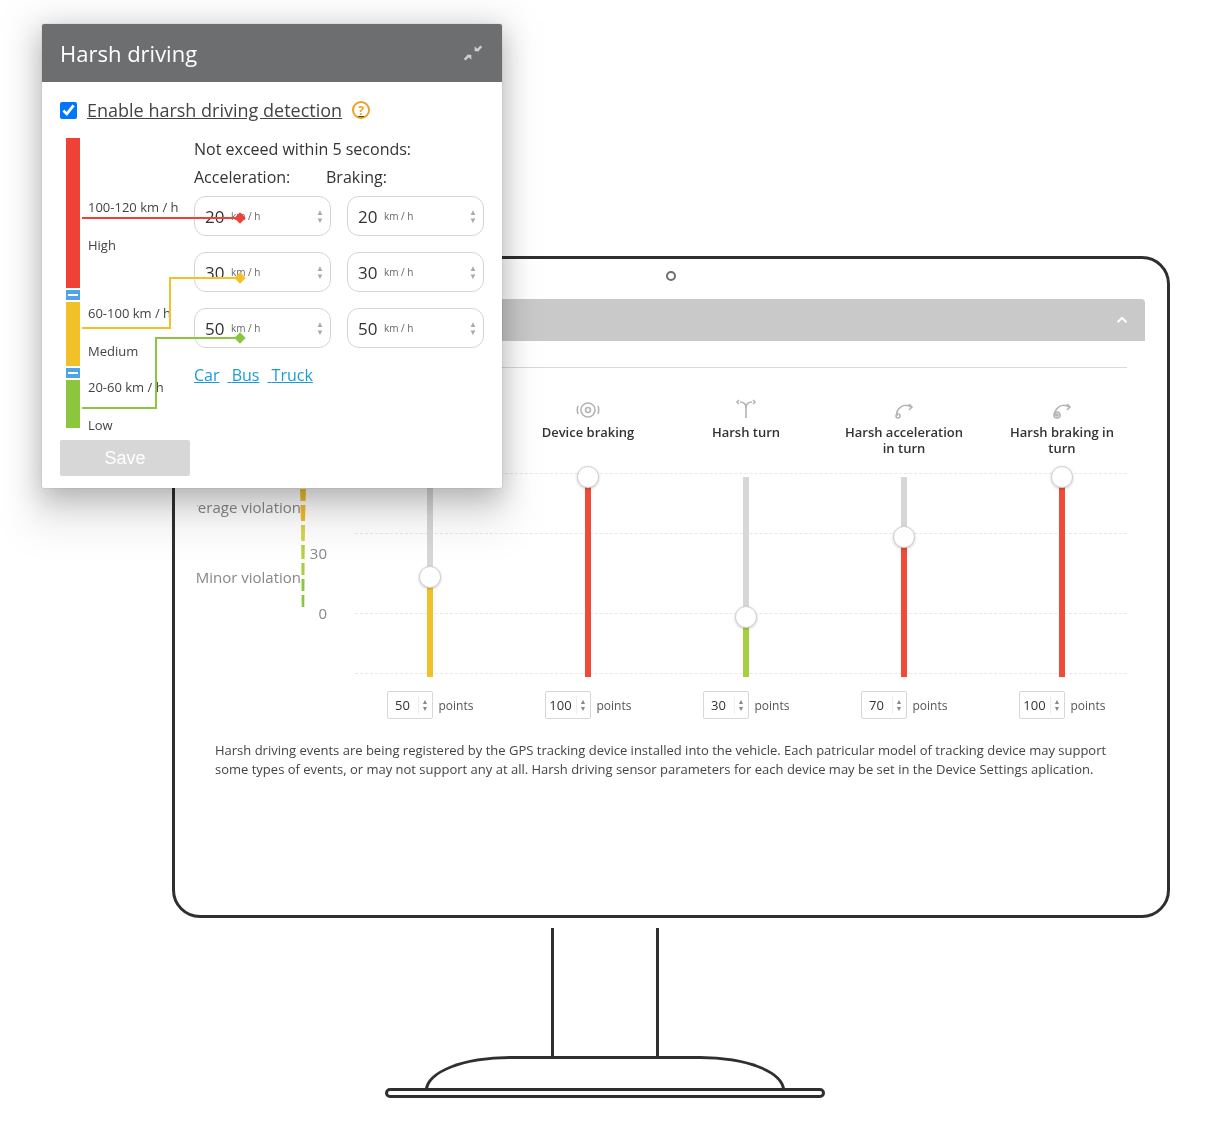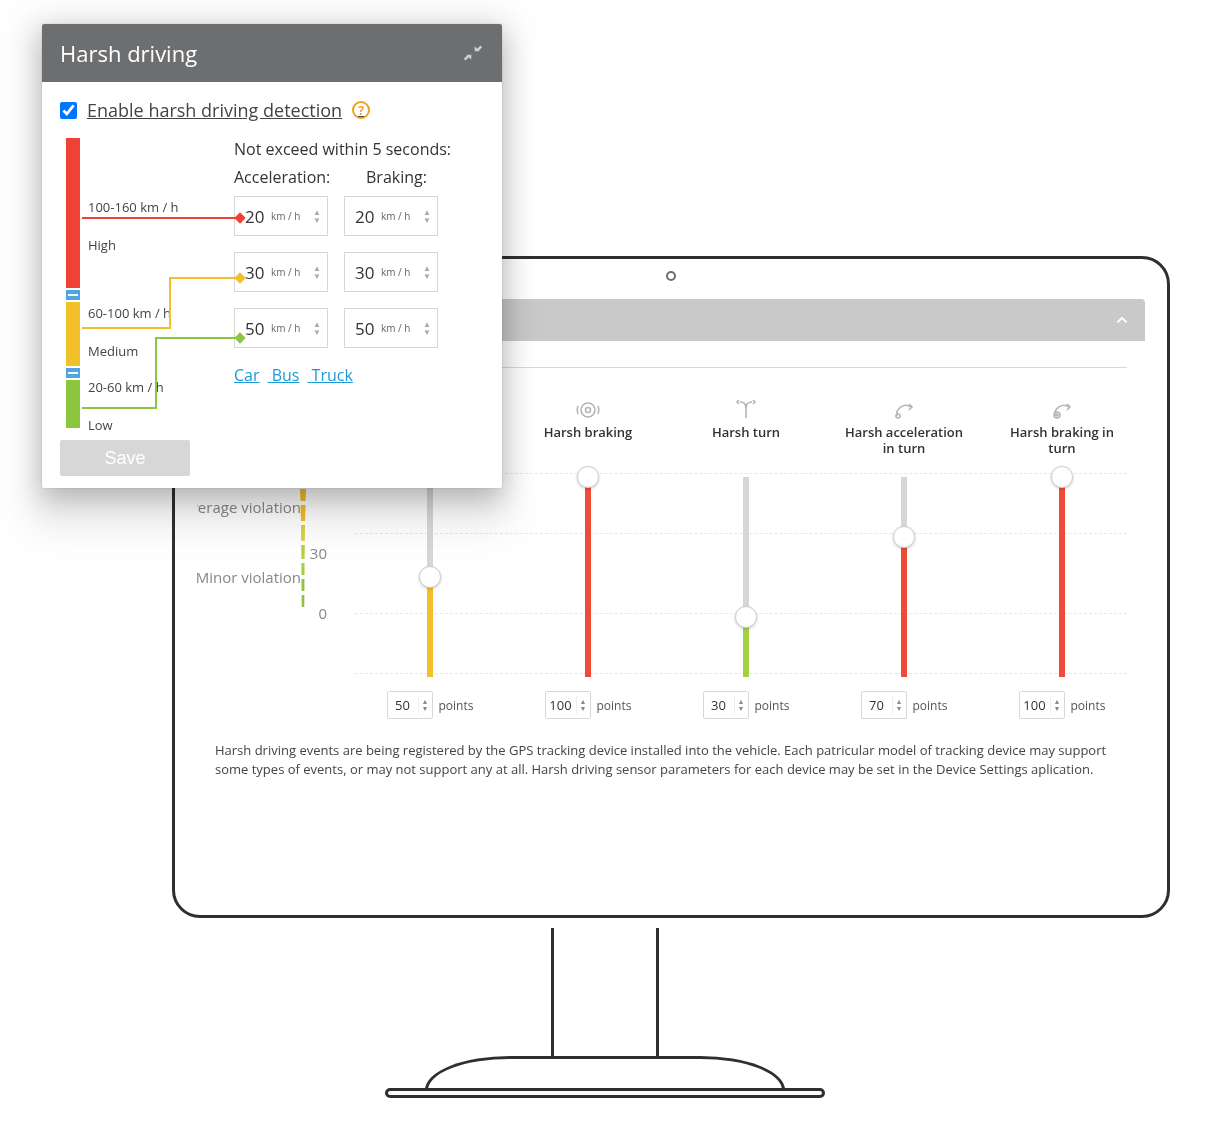--- a/index.html
+++ b/index.html
@@ -421,24 +421,24 @@
     font-size: 16px;
     color: #333;
     margin-bottom: 8px;
   }
   .limit-input {
     display: flex;
     align-items: center;
     border: 1px solid #d5d5d5;
     background: #fff;
     height: 40px;
-    width: 94px;
+    width: 137px;
     padding: 0 6px 0 10px;
     gap: 6px;
-    border-radius: 0;
+    border-radius: 12px;
   }
   .limit-input .v {
     font-size: 17px;
     color: #333;
     width: 20px;
   }
   .limit-input .u {
     font-size: 10px;
     color: #666;
     flex: 1;
@@ -555,21 +555,21 @@
 
           <div class="col">
             <div class="icon">
               <svg width="24" height="24" viewBox="0 0 24 24" fill="none" stroke="#b4b4b4" stroke-width="1.6">
                   <circle cx="12" cy="12" r="7"></circle>
                   <circle cx="12" cy="12" r="2.5"></circle>
                   <path d="M2 8 A12 12 0 0 0 2 16"></path>
                   <path d="M22 8 A12 12 0 0 1 22 16"></path>
                 </svg>
             </div>
-            <div class="col-label">Harsh braking</div>
+            <div class="col-label">Device braking</div>
             <div class="slider-track">
               <div class="slider-fill fill-red" style="height:100%"></div>
               <div class="slider-knob" style="top:0%"></div>
             </div>
             <div class="points-row">
               <div class="spin">
                 <span class="val">100</span>
                 <span class="arrows">
                     <span>▲</span>
                     <span>▼</span>
@@ -690,21 +690,21 @@
           <div class="scale-seg" style="top:160px;height:70px;background:#f2c029"></div>
           <div class="scale-seg" style="top:240px;height:50px;background:#8cc63f"></div>
           <div class="collapse-seg" style="top:150px">
               <span></span>
             </div>
           <div class="collapse-seg" style="top:228px">
               <span></span>
             </div>
         </div>
         <div class="range-label" style="top:60px">
-          <div>100-160 km / h</div>
+          <div>100-120 km / h</div>
           <div class="range-name">High</div>
         </div>
         <div class="range-label" style="top:166px">
           <div>60-100 km / h</div>
           <div class="range-name">Medium</div>
         </div>
         <div class="range-label" style="top:240px">
           <div>20-60 km / h</div>
           <div class="range-name">Low</div>
         </div>

